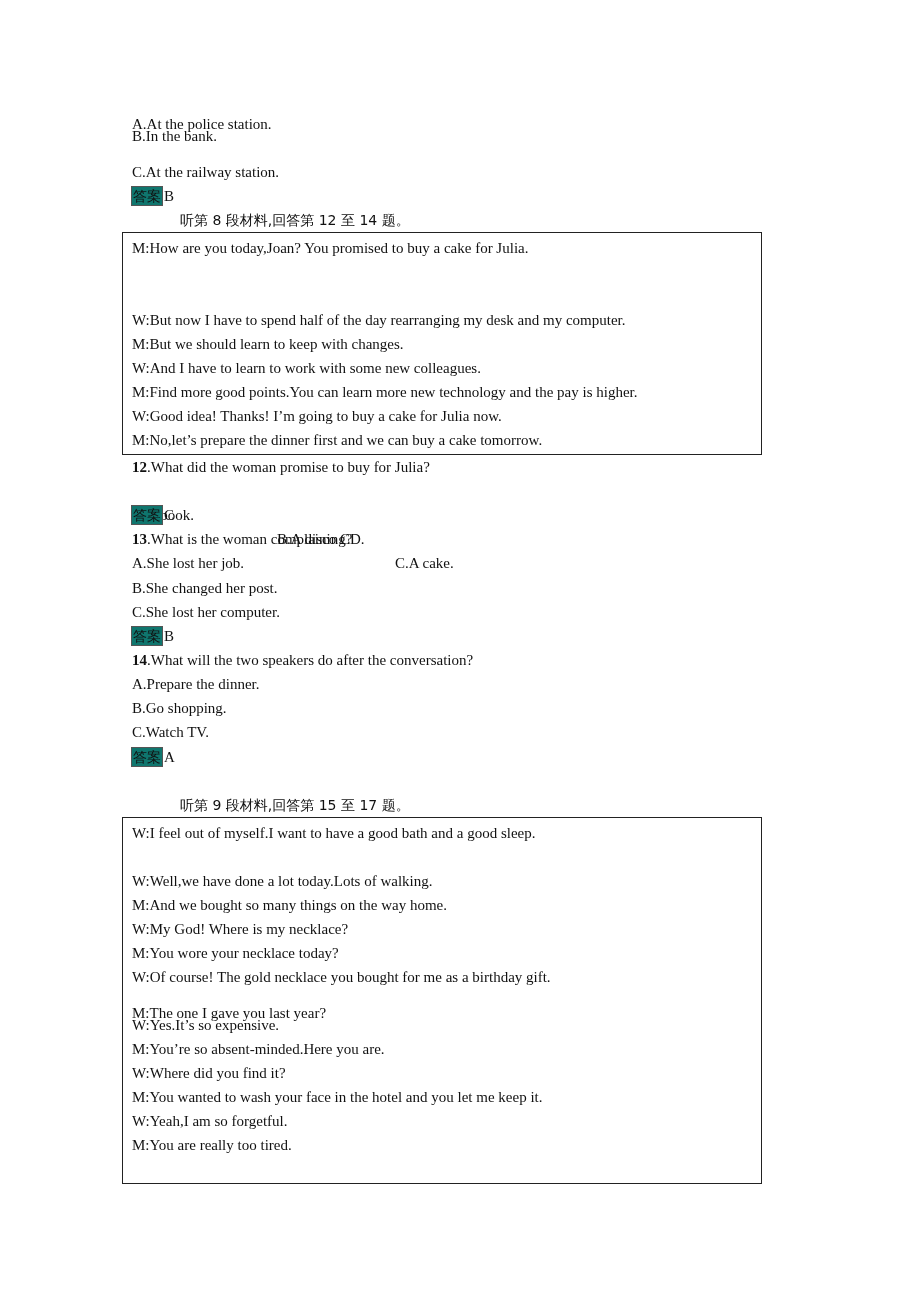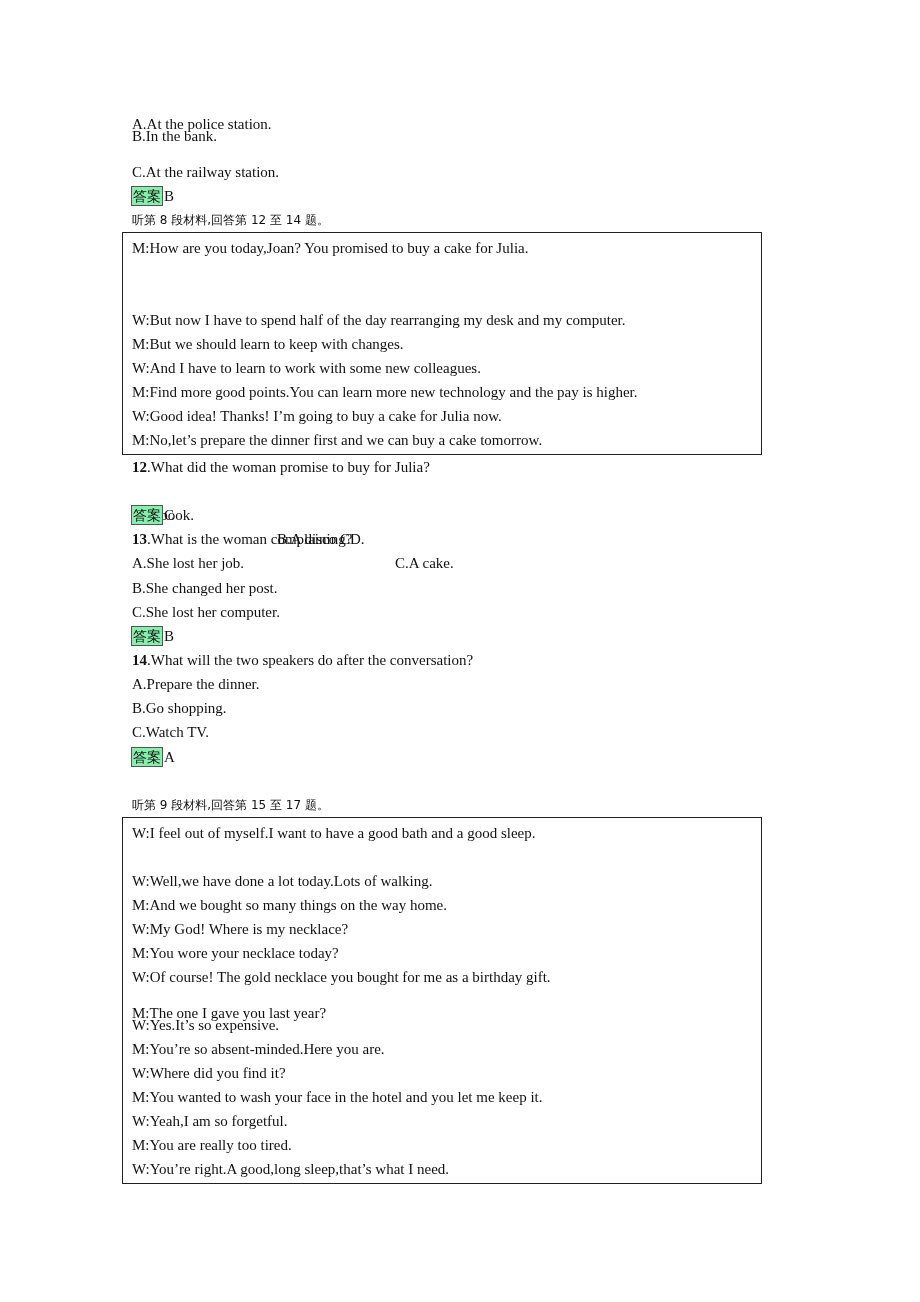--- a/index.html
+++ b/index.html
@@ -1,22 +1,22 @@
 <!DOCTYPE html>
 <html><head>
 <meta charset="utf-8">
 <style>
   html, body { margin:0; padding:0; background:#ffffff; }
   body { width:920px; height:1302px; position:relative; font-family:"Liberation Serif", "DejaVu Serif", serif; color:#111; font-size:15px; }
   .line { position:absolute; left:132px; height:24px; line-height:24px; white-space:pre; }
   .ans { position:absolute; left:131px; height:24px; line-height:24px; display:flex; align-items:center; }
-  .ans-badge { display:inline-block; background:#86efac; border:1px solid #555; font-family:"DejaVu Sans", sans-serif; font-size:14px; line-height:18px; padding:0 1px; margin-right:1px; }
+  .ans-badge { display:inline-block; background:#0f766e; border:1px solid #555; font-family:"DejaVu Sans", sans-serif; font-size:14px; line-height:18px; padding:0 1px; margin-right:1px; }
   .box { position:absolute; left:122px; width:640px; border:1.5px solid #222; box-sizing:border-box; }
   .box .bl { position:absolute; left:9px; height:24px; line-height:24px; white-space:pre; font-size:15px; }
-  .cn { font-family:"DejaVu Sans", sans-serif; font-size:12px; }
+  .cn { font-family:"DejaVu Sans", sans-serif; font-size:14px;margin-left:48px; }
   b.qnum { font-weight:bold; }
   .opt { position:absolute; white-space:pre; }
 </style>
 </head>
 <body>
 
 <div class="line" style="top:112px">A.At the police station.</div>
 <div class="line" style="top:124px">B.In the bank.</div>
 <div class="line" style="top:160px">C.At the railway station.</div>
 <div class="ans" style="top:184px">
@@ -72,14 +72,13 @@
   <div class="bl" style="top:75px">M:And we bought so many things on the way home.</div>
   <div class="bl" style="top:123px">M:You wore your necklace today?</div>
   <div class="bl" style="top:147px">W:Of course! The gold necklace you bought for me as a birthday gift.</div>
   <div class="bl" style="top:183px">M:The one I gave you last year?</div>
   <div class="bl" style="top:195px">W:Yes.It’s so expensive.</div>
   <div class="bl" style="top:219px">M:You’re so absent-minded.Here you are.</div>
   <div class="bl" style="top:243px">W:Where did you find it?</div>
   <div class="bl" style="top:267px">M:You wanted to wash your face in the hotel and you let me keep it.</div>
   <div class="bl" style="top:291px">W:Yeah,I am so forgetful.</div>
   <div class="bl" style="top:315px">M:You are really too tired.</div>
-  <div class="bl" style="top:339px">W:You’re right.A good,long sleep,that’s what I need.</div>
 </div>
 
 </body></html>

